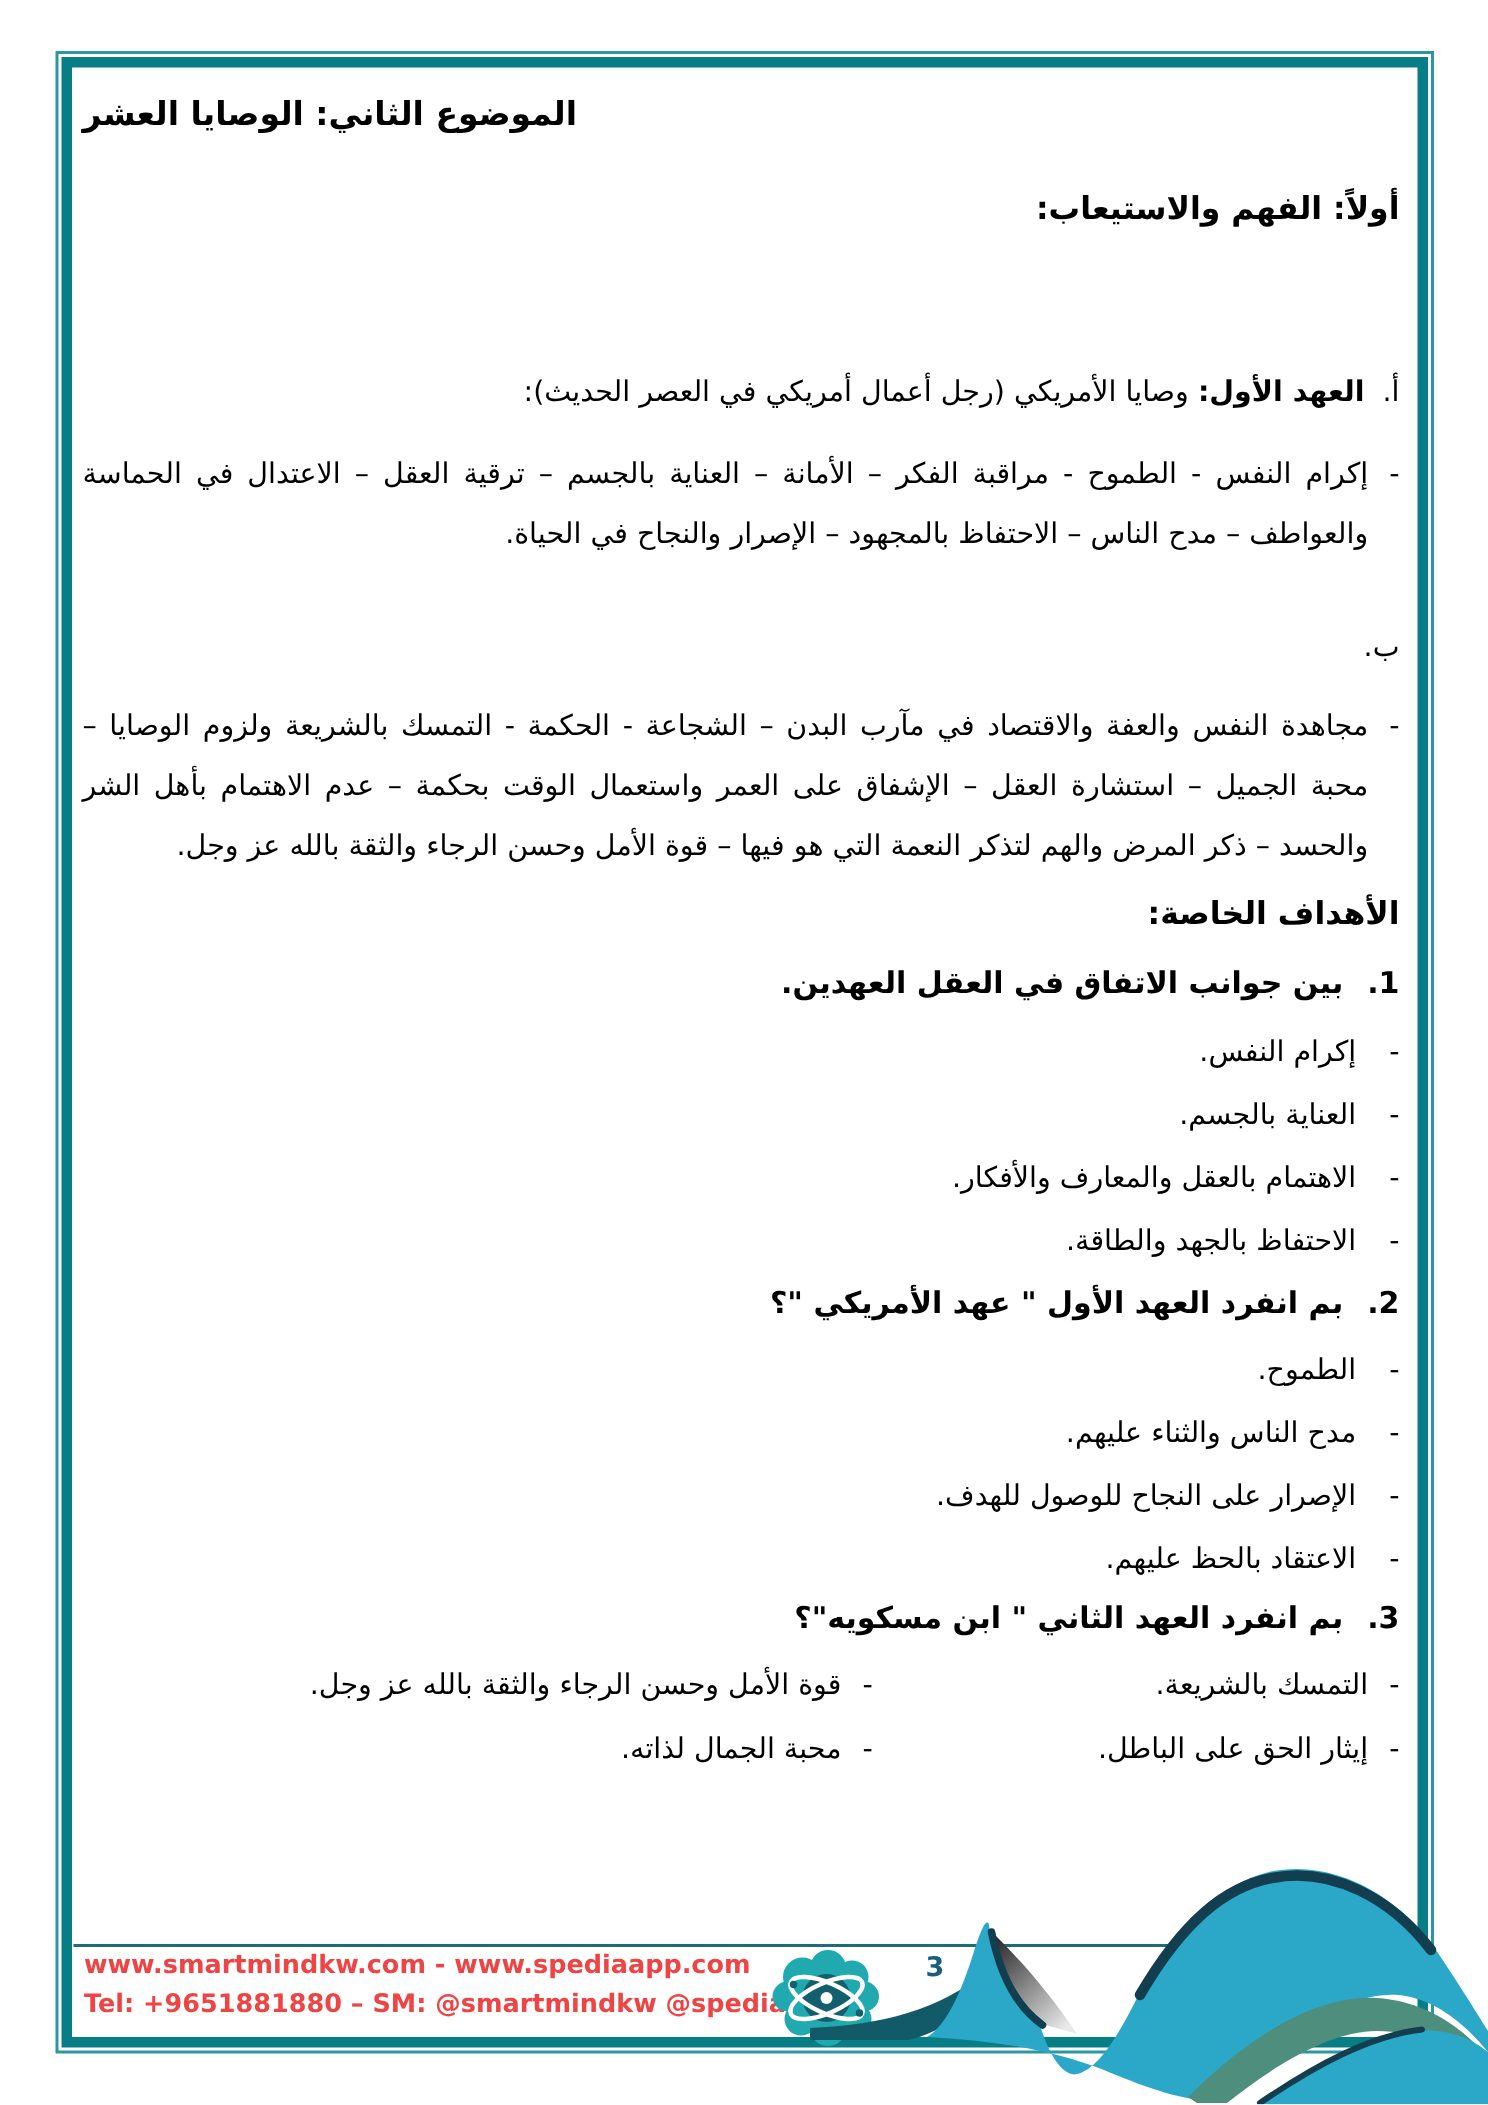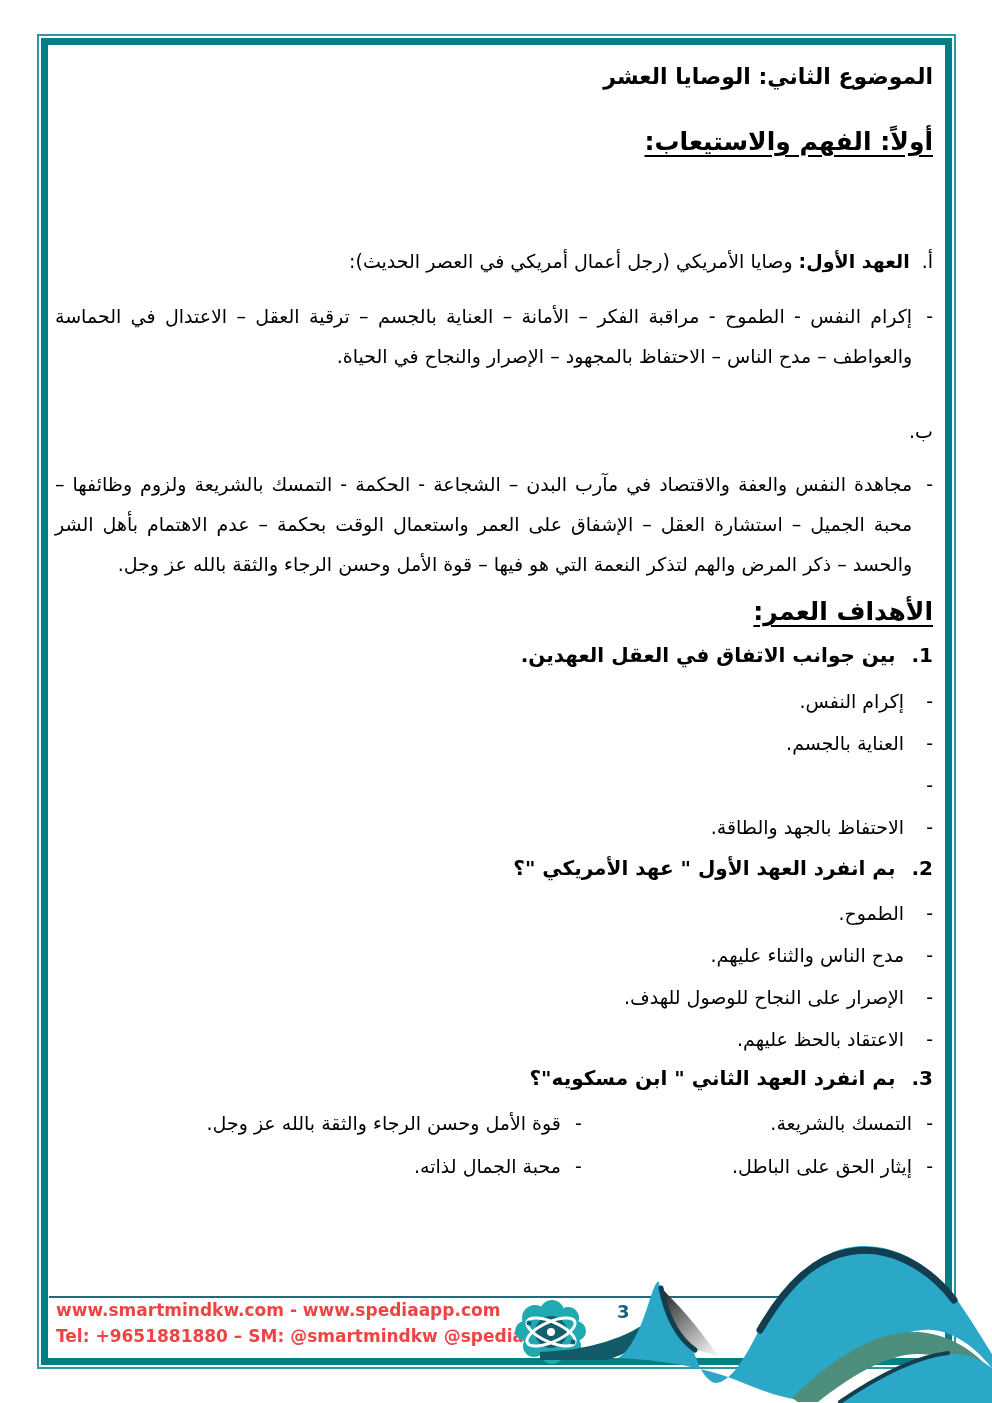--- a/index.html
+++ b/index.html
@@ -2,22 +2,22 @@
 <html lang="ar"><head>
 <meta charset="utf-8">
 <style>
   html,body{margin:0;padding:0;background:#fff;}
   .page{position:relative;width:992px;height:1403px;background:#ffffff;overflow:hidden;
         font-family:"DejaVu Sans",sans-serif;color:#000;}
   
   .frame{position:absolute;left:41px;top:38px;width:897px;height:1313px;
          border:7px solid #077d86;outline:2px solid #2b97a1;outline-offset:2px;}
   .blk{position:absolute;left:55px;width:878px;direction:rtl;}
-  .title{text-align:right;font-weight:bold;font-size:22px;}
-  .uhead{font-weight:bold;font-size:25px;text-decoration:underline;text-underline-offset:5px;}
+  .title{text-align:left;font-weight:bold;font-size:22px;}
+  .uhead{font-weight:bold;font-size:21px;text-underline-offset:5px;}
   .secline{display:flex;gap:12px;padding-right:28px;font-size:19px;align-items:baseline;}
   .secline .marker{flex:0 0 auto;}
   .secline .b{font-weight:bold;}
   .par{display:flex;gap:14px;padding-right:28px;font-size:19px;line-height:40px;align-items:flex-start;}
   .par .dash{flex:0 0 auto;}
   .par p{margin:0;text-align:justify;flex:1 1 auto;}
   .qline{display:flex;gap:16px;padding-right:15px;font-size:20px;font-weight:bold;align-items:baseline;}
   .ans{display:flex;gap:22px;padding-right:48px;font-size:19px;align-items:baseline;}
   .cols{display:flex;direction:rtl;padding-right:48px;font-size:19px;}
   .cols .c-right{flex:0 0 40%;}
@@ -50,39 +50,40 @@
     <span class="dash">-</span>
     <p>إكرام النفس - الطموح - مراقبة الفكر – الأمانة – العناية بالجسم – ترقية العقل – الاعتدال في الحماسة والعواطف – مدح الناس – الاحتفاظ بالمجهود – الإصرار والنجاح في الحياة.</p>
   </div>
 
   <div class="blk secline" style="top:420px;">
     <span class="marker">ب.</span>
   </div>
 
   <div class="blk par" style="top:464px;">
     <span class="dash">-</span>
-    <p>مجاهدة النفس والعفة والاقتصاد في مآرب البدن – الشجاعة - الحكمة - التمسك بالشريعة ولزوم وظائفها – محبة الجميل – استشارة العقل – الإشفاق على العمر واستعمال الوقت بحكمة – عدم الاهتمام بأهل الشر والحسد – ذكر المرض والهم لتذكر النعمة التي هو فيها – قوة الأمل وحسن الرجاء والثقة بالله عز وجل.</p>
+    <p>مجاهدة النفس والعفة والاقتصاد في مآرب البدن – الشجاعة - الحكمة - التمسك بالشريعة ولزوم الوصايا – محبة الجميل – استشارة العقل – الإشفاق على العمر واستعمال الوقت بحكمة – عدم الاهتمام بأهل الشر والحسد – ذكر المرض والهم لتذكر النعمة التي هو فيها – قوة الأمل وحسن الرجاء والثقة بالله عز وجل.</p>
   </div>
 
-  <div class="blk uhead" style="top:597px;">الأهداف العمر:</div>
+  <div class="blk uhead" style="top:597px;">الأهداف الخاصة:</div>
 
   <div class="blk qline" style="top:643px;">
     <span>1.</span>
     <span>بين جوانب الاتفاق في العقل العهدين.</span>
   </div>
   <div class="blk ans" style="top:690px;">
     <span>-</span>
     <span>إكرام النفس.</span>
   </div>
   <div class="blk ans" style="top:732px;">
     <span>-</span>
     <span>العناية بالجسم.</span>
   </div>
   <div class="blk ans" style="top:774px;">
     <span>-</span>
+    <span>الاهتمام بالعقل والمعارف والأفكار.</span>
   </div>
   <div class="blk ans" style="top:816px;">
     <span>-</span>
     <span>الاحتفاظ بالجهد والطاقة.</span>
   </div>
 
   <div class="blk qline" style="top:856px;">
     <span>2.</span>
     <span>بم انفرد العهد الأول " عهد الأمريكي "؟</span>
   </div>

